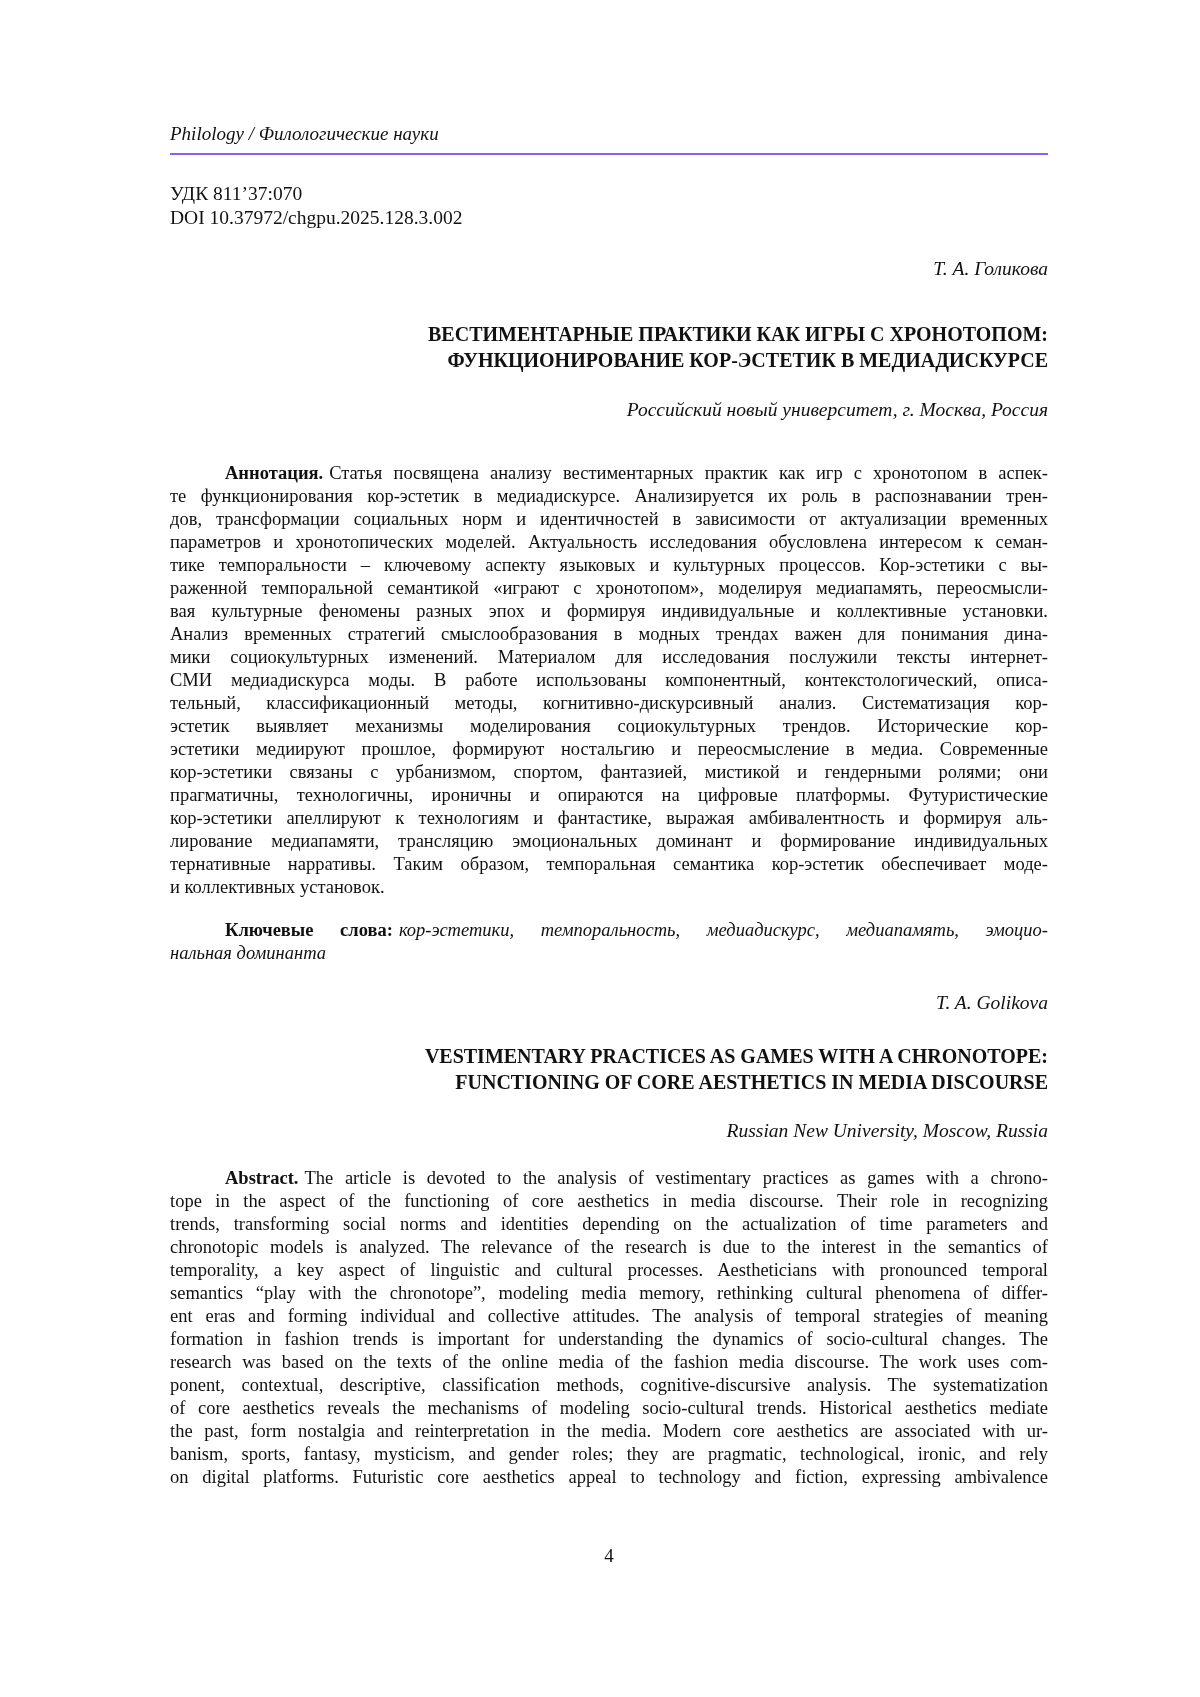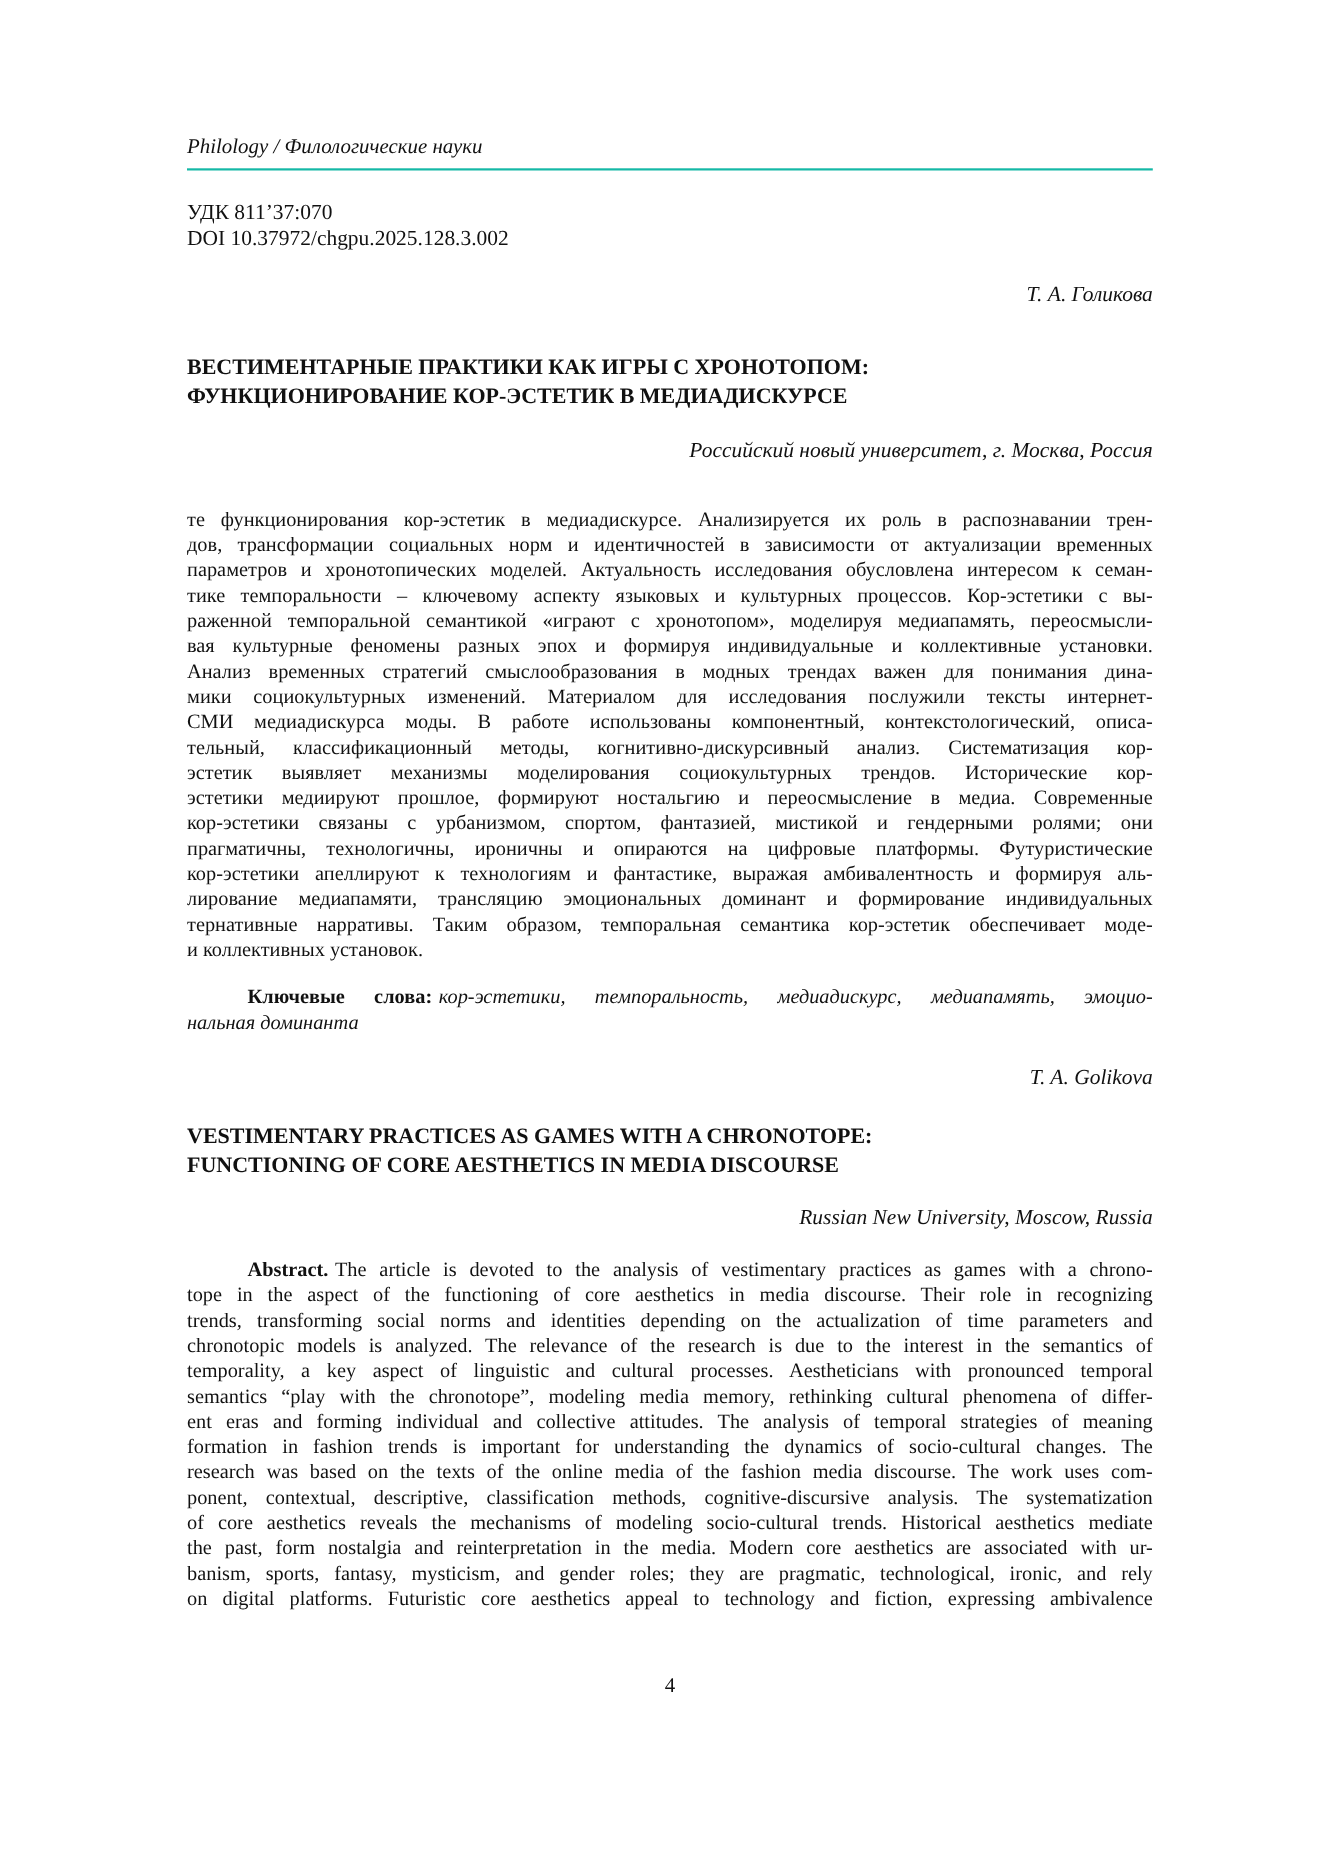--- a/index.html
+++ b/index.html
@@ -19,40 +19,40 @@
     width: 1200px;
     height: 1697px;
     padding: 122px 152px 0 170px;
     position: relative;
   }
   .running-head {
     font-style: italic;
     font-size: 19px;
     line-height: 24px;
     padding-bottom: 7px;
-    border-bottom: 2px solid #14b8a6;
+    border-bottom: 2px solid #8b5cf6;
   }
   .meta-row {
     display: flex;
     justify-content: flex-end;
     margin-top: 27px;
     font-size: 19.5px;
     line-height: 24px;
     flex-direction: column;
   }
   .author-ru {
     margin-top: 27px;
     text-align: right;
     font-style: italic;
     font-size: 19.5px;
     line-height: 24px;
   }
   .article-title {
     margin-top: 40px;
-    text-align: left;
+    text-align: right;
     font-weight: bold;
     font-size: 20px;
     line-height: 26px;
   }
   .affiliation {
     margin-top: 25px;
     text-align: right;
     font-style: italic;
     font-size: 19.5px;
     line-height: 24px;
@@ -107,20 +107,23 @@
   <div class="author-ru">Т. А. Голикова</div>
 
   <div class="article-title">
     <div>ВЕСТИМЕНТАРНЫЕ ПРАКТИКИ КАК ИГРЫ С ХРОНОТОПОМ:</div>
     <div>ФУНКЦИОНИРОВАНИЕ КОР-ЭСТЕТИК В МЕДИАДИСКУРСЕ</div>
   </div>
 
   <div class="affiliation">Российский новый университет, г. Москва, Россия</div>
 
   <div class="par abstract-ru">
+    <div class="jl indent">
+      <span class="b">Аннотация.</span><span>Статья посвящена анализу вестиментарных практик как игр с хронотопом в аспек-</span>
+    </div>
     <div>
         <div class="jl">те функционирования кор-эстетик в медиадискурсе. Анализируется их роль в распознавании трен-</div>
         <div class="jl">дов, трансформации социальных норм и идентичностей в зависимости от актуализации временных</div>
         <div class="jl">параметров и хронотопических моделей. Актуальность исследования обусловлена интересом к семан-</div>
         <div class="jl">тике темпоральности – ключевому аспекту языковых и культурных процессов. Кор-эстетики с вы-</div>
         <div class="jl">раженной темпоральной семантикой «играют с хронотопом», моделируя медиапамять, переосмысли-</div>
         <div class="jl">вая культурные феномены разных эпох и формируя индивидуальные и коллективные установки.</div>
         <div class="jl">Анализ временных стратегий смыслообразования в модных трендах важен для понимания дина-</div>
         <div class="jl">мики социокультурных изменений. Материалом для исследования послужили тексты интернет-</div>
         <div class="jl">СМИ медиадискурса моды. В работе использованы компонентный, контекстологический, описа-</div>

